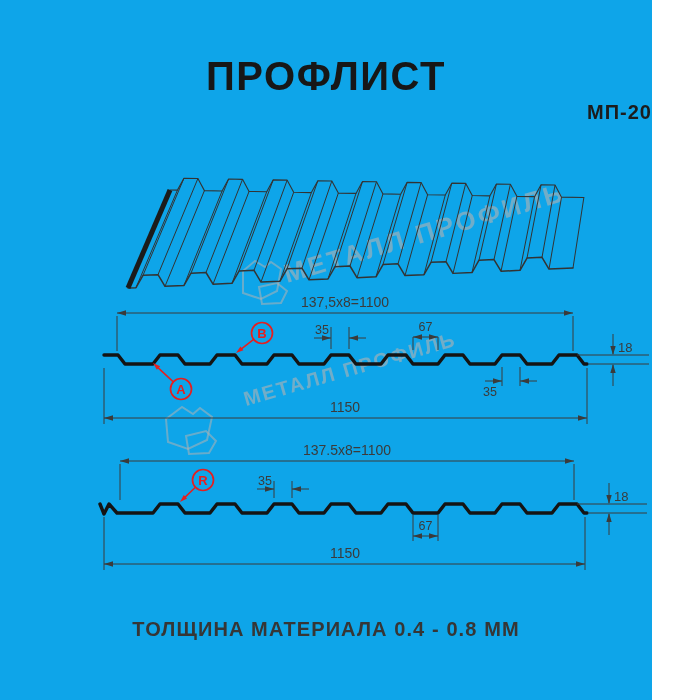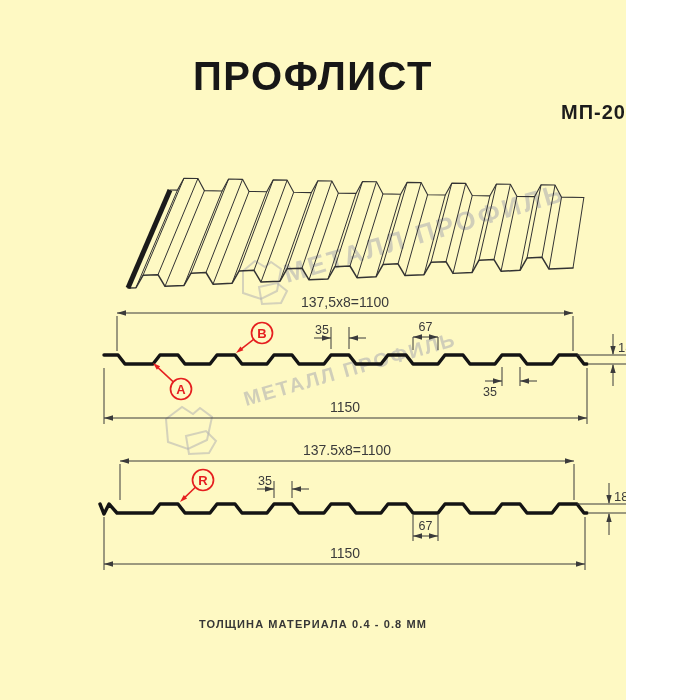--- a/index.html
+++ b/index.html
@@ -1,23 +1,23 @@
 <!DOCTYPE html>
 <html><head>
 <meta charset="utf-8">
 <style>
   html,body{margin:0;padding:0;background:#fff;}
-  .page{position:relative;width:592px;height:700px;background:#fef9c3;overflow:hidden;
-        font-family:"Liberation Sans",sans-serif;padding-left:34px;}
+  .page{position:relative;width:652px;height:700px;background:#0ea5e9;overflow:hidden;
+        font-family:"Liberation Sans",sans-serif;}
   .title{position:absolute;top:54px;left:0;right:0;text-align:center;
          font-size:40px;font-weight:800;letter-spacing:1.5px;color:#171717;}
   .subtitle{position:absolute;top:101px;left:0;right:0;text-align:right;
          font-size:20px;font-weight:700;letter-spacing:1px;color:#1c1c1c;}
   .footer{position:absolute;top:618px;left:0;right:0;text-align:center;
-         font-size:11px;font-weight:600;letter-spacing:1.1px;color:#363636;}
+         font-size:20px;font-weight:600;letter-spacing:1.1px;color:#363636;}
   #cad{position:absolute;left:0;top:0;font-family:"Liberation Sans",sans-serif;}
 </style>
 </head>
 <body>
 
 <div class="page">
   <div class="title">ПРОФЛИСТ</div>
   <div class="subtitle">МП-20</div>
   <svg id="cad" width="700" height="700" viewBox="0 0 700 700">
       <path d="M243 271 L255 261 L265 267 L271 262 L281 269 L277 291 L261 299 L243 293 Z" fill="none" stroke="#b3b3b3" stroke-width="2" opacity="0.55"></path>

